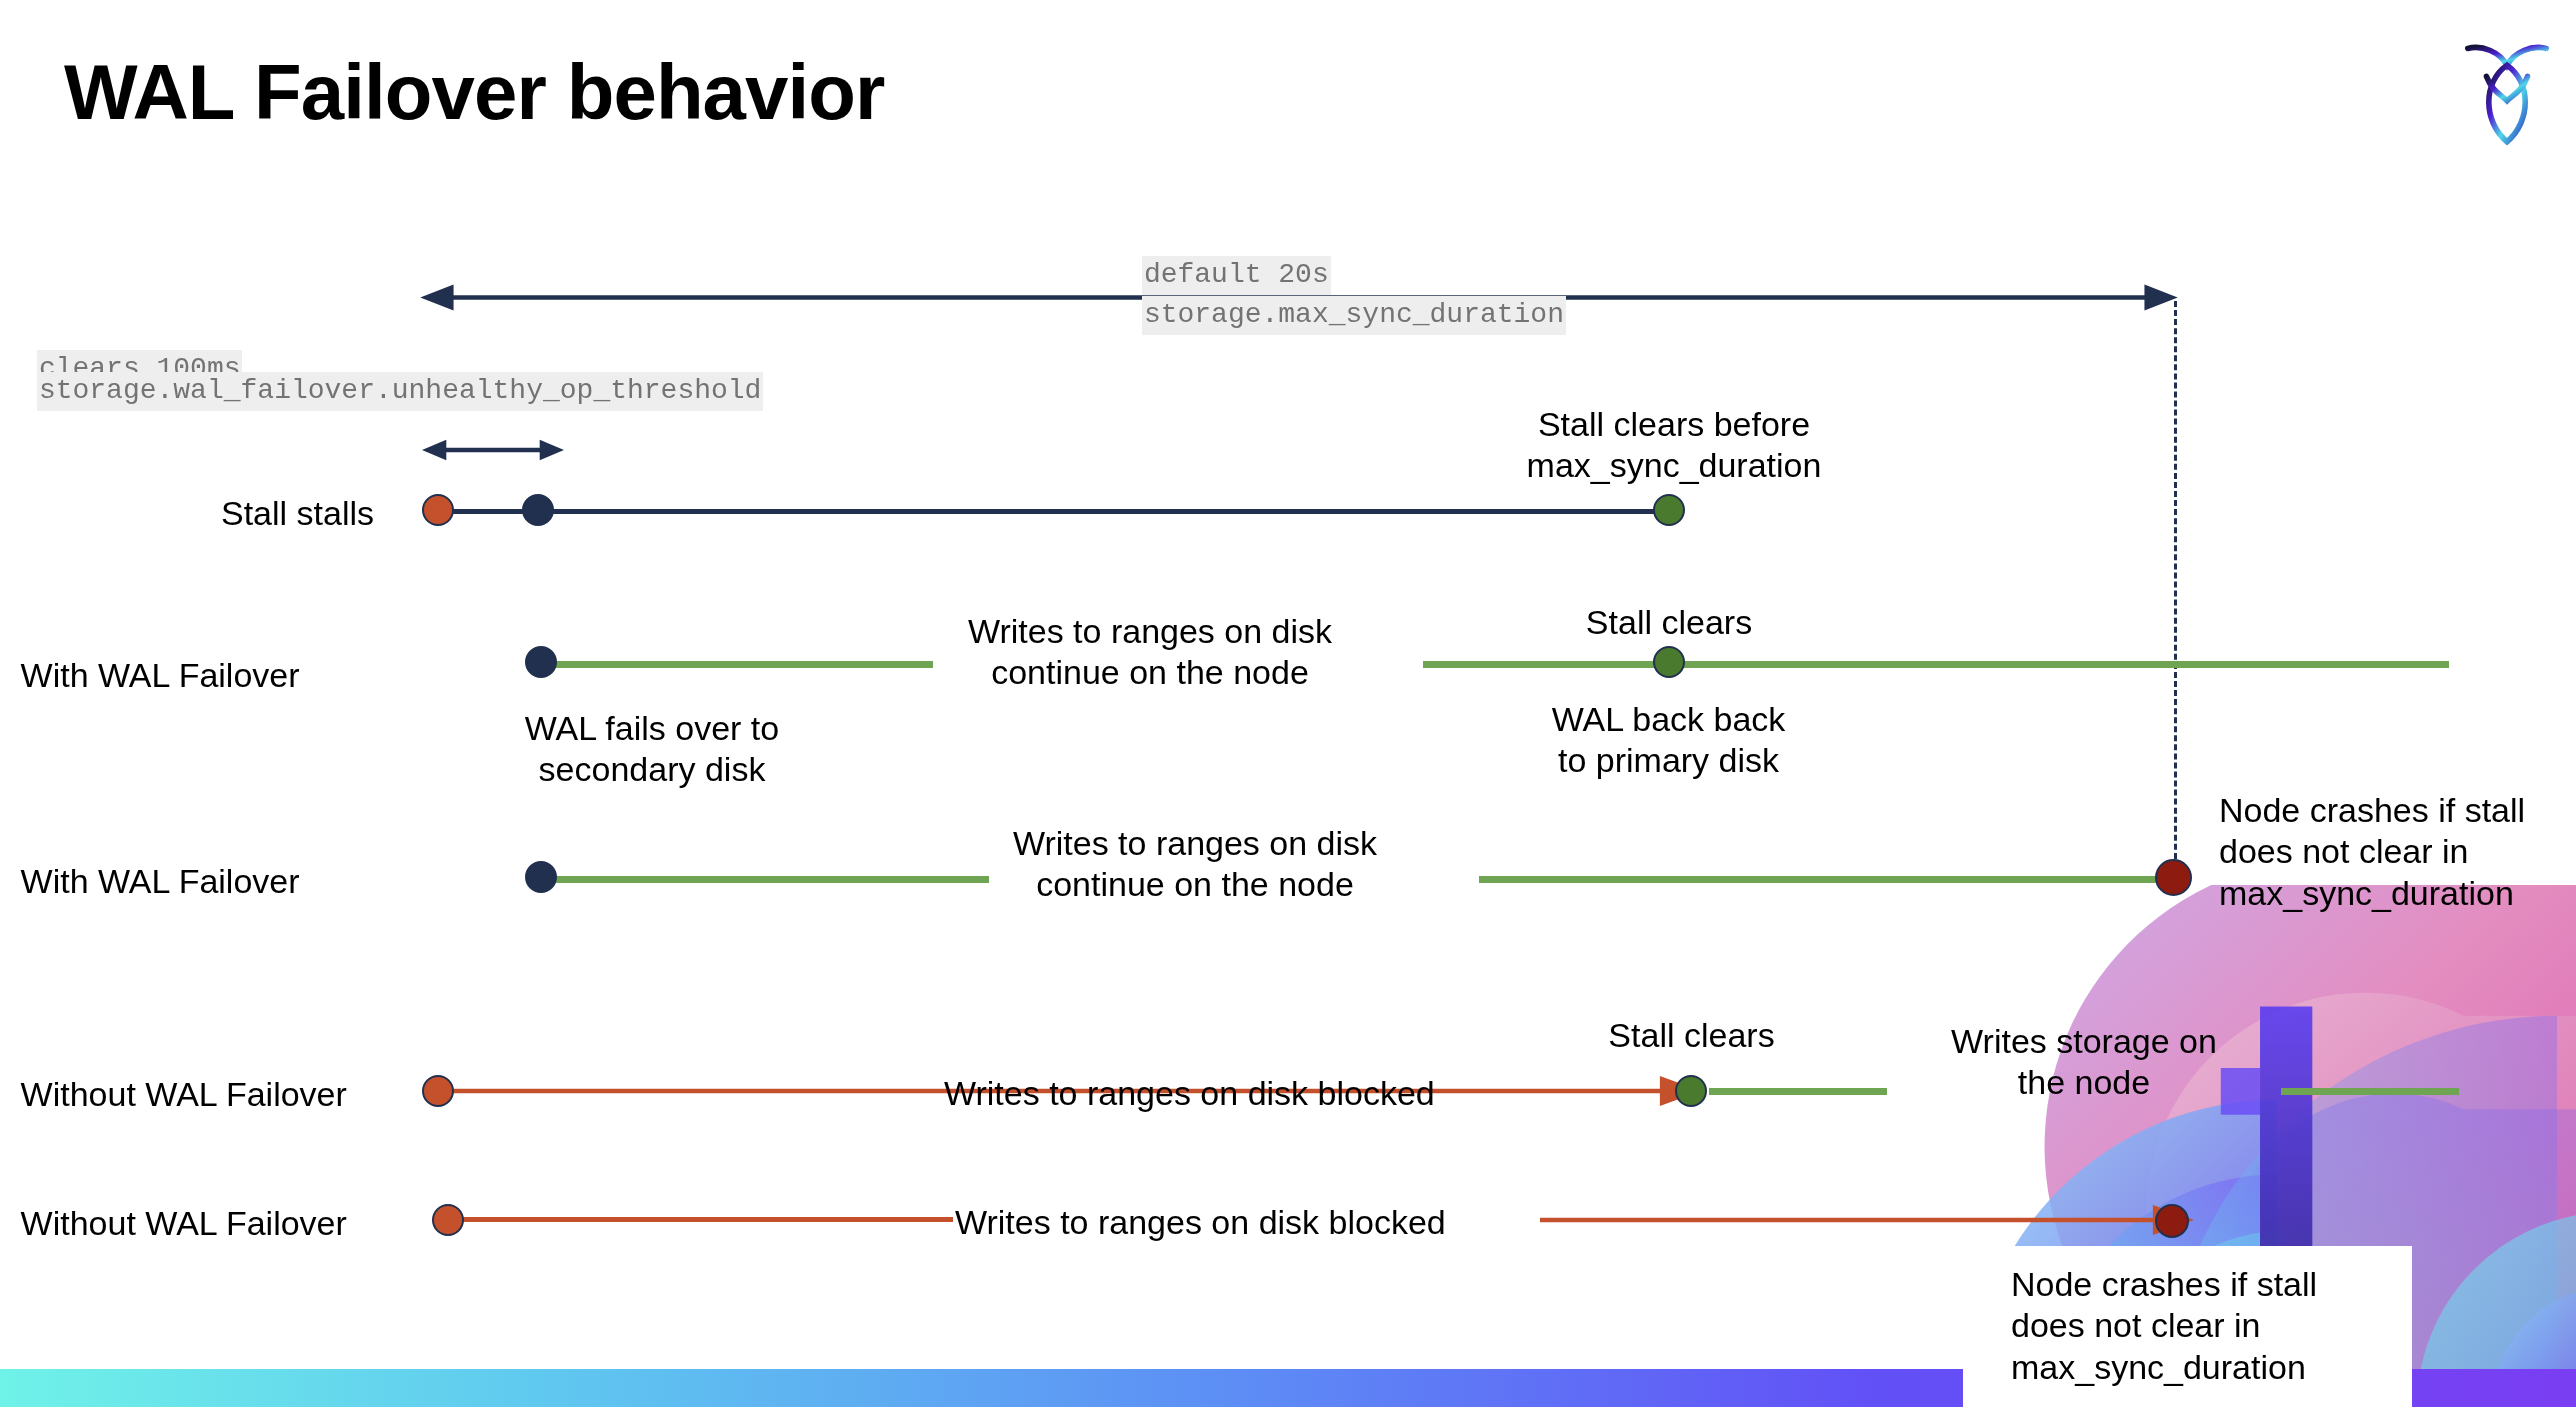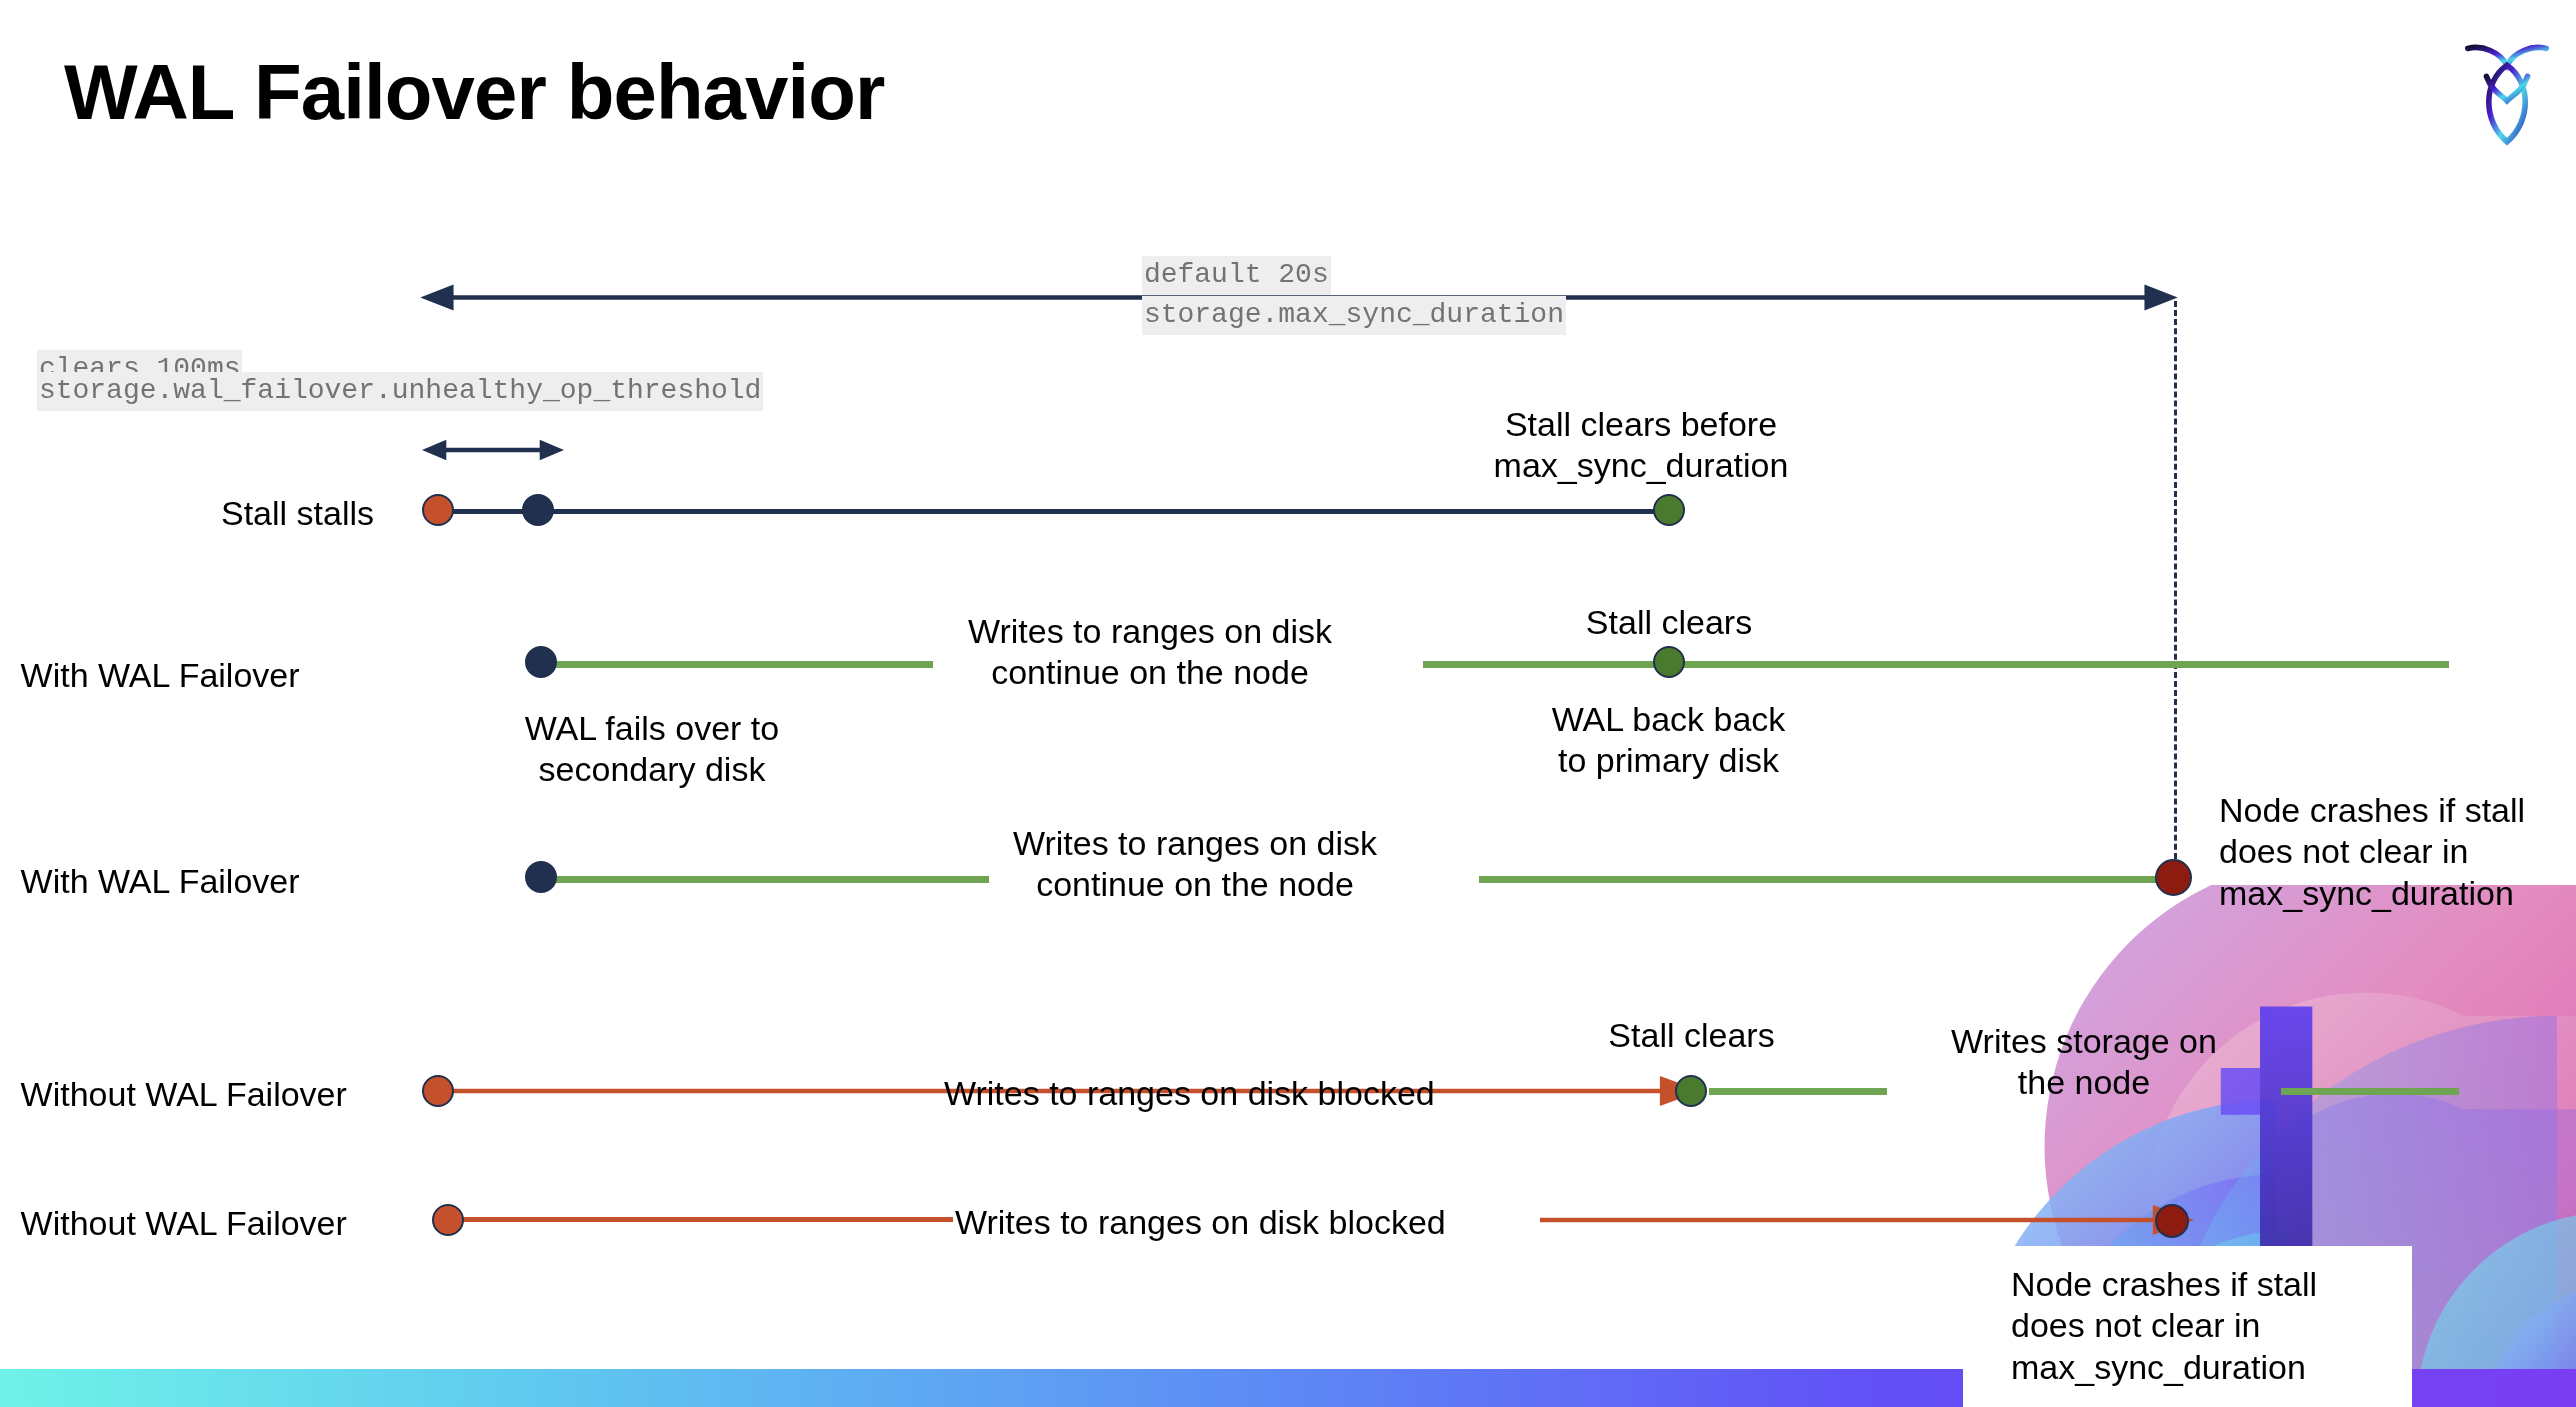--- a/index.html
+++ b/index.html
@@ -217,21 +217,21 @@
   </svg>
 
   <div class="rowlabel" style="left:221px; top:494px;">Stall stalls</div>
 
   <div class="line navy" style="left:439px; top:509px; width:1243px;"></div>
 
   <div class="dot red" style="left:422px; top:494px; width:32px; height:32px;"></div>
   <div class="dot navy" style="left:522px; top:494px; width:32px; height:32px;"></div>
   <div class="dot green" style="left:1653px; top:494px; width:32px; height:32px;"></div>
 
-  <div class="lbl center" style="left:1440px; top:404px; width:402px;">Stall clears before
+  <div class="lbl center" style="left:1473px; top:404px; width:402px;">Stall clears before
 max_sync_duration</div>
 
   <div class="rowlabel" style="left:20.6px; top:656px;">With WAL Failover</div>
 
   <div class="line green" style="left:542px; top:661px; width:391px;"></div>
   <div class="line green" style="left:1423px; top:661px; width:1026px;"></div>
 
   <div class="dot navy" style="left:525px; top:646px; width:32px; height:32px;"></div>
   <div class="dot green" style="left:1653px; top:646px; width:32px; height:32px;"></div>
 

